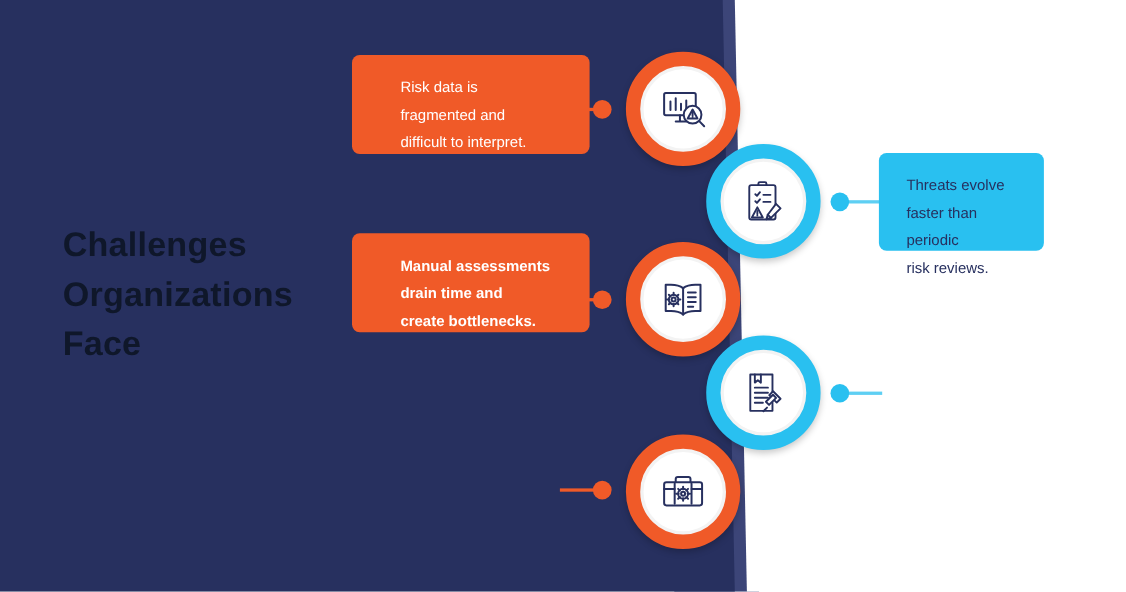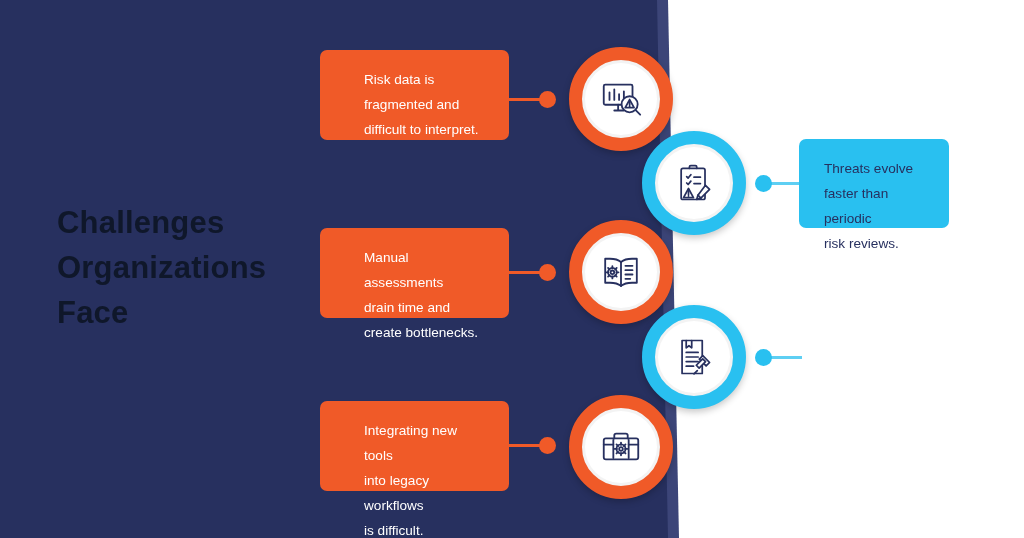--- a/index.html
+++ b/index.html
@@ -34,29 +34,29 @@
     box-sizing:border-box;
     border-radius:7px;
     padding:17px 22px 17px 25px;
     font-size:13.6px;
     line-height:25px;
     white-space:pre-line;
   }
   .card.orange{
     background:#F05A28;
     color:#ffffff;
-    left:320px;width:189px;padding-left:44px;
+    left:320px;width:216px;padding-left:44px;
   }
   .card.blue{
     background:#29C0F0;
     color:#27305F;
     left:799px;width:150px;
   }
   .card-o1{top:50px;height:90px;}
-  .card-o2{top:228px;height:90px;}
+  .card-o2{top:212px;height:90px;font-weight:bold;}
   .card-o3{top:401px;height:90px;}
   .card-b1{top:139px;height:89px;}
   .card-b2{top:314px;height:89px;}
 
   
   .conn-line{position:absolute;height:3px;}
   .conn-line.orange{background:#F05A28;}
   .conn-line.blue{background:#5ECFF3;}
   .conn-dot{position:absolute;width:17px;height:17px;border-radius:50%;}
   .conn-dot.orange{background:#F05A28;}
@@ -134,23 +134,20 @@
 
   <div class="conn-line blue" style="left:764px;top:356px;width:38px;"></div>
   <div class="conn-dot  blue" style="left:755px;top:349px;"></div>
 
   <div class="card orange card-o1">Risk data is
 fragmented and
 difficult to interpret.</div>
   <div class="card orange card-o2">Manual assessments
 drain time and
 create bottlenecks.</div>
-  <div class="card orange card-o3">Integrating new tools
-into legacy workflows
-is difficult.</div>
 
   <div class="card blue card-b1">Threats evolve
 faster than periodic
 risk reviews.</div>
 
   <div class="node orange node-1">
     <div class="ring"></div>
     <div class="inner">
       <svg width="46" height="46" viewBox="0 0 48 48" fill="none" stroke="#27305F" stroke-width="1.9" stroke-linecap="round" stroke-linejoin="round">
         <rect x="6" y="9" width="30" height="21" rx="1.6"></rect>

